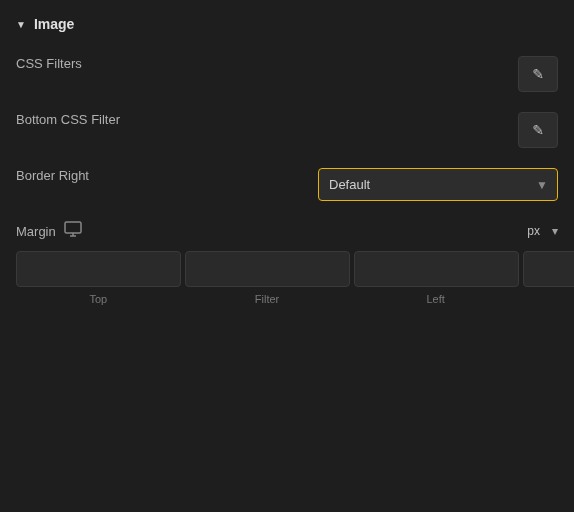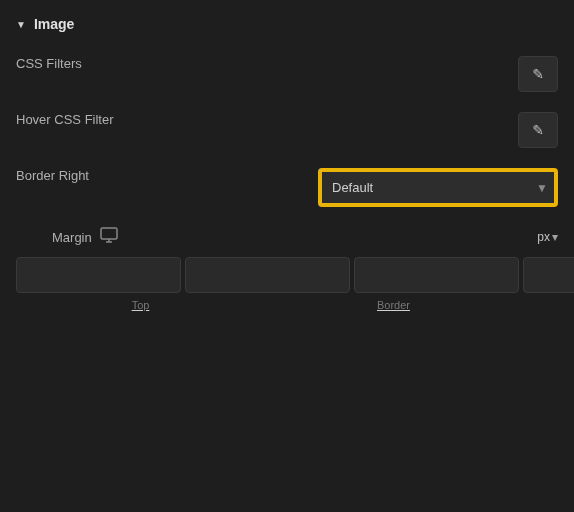--- a/index.html
+++ b/index.html
@@ -68,21 +68,21 @@
 
     .select-wrapper {
       position: relative;
       width: 240px;
     }
 
     .select-wrapper select {
       appearance: none;
       -webkit-appearance: none;
       background-color: #2d2d2d;
-      border: 4px solid #eab308;
+      border: 1px solid #eab308;
       border-radius: 4px;
       color: #d0d0d0;
       font-size: 13px;
       padding: 8px 32px 8px 10px;
       width: 100%;
       cursor: pointer;
       outline: none;
     }
 
     .select-wrapper .dropdown-arrow {
@@ -99,37 +99,36 @@
       display: flex;
       align-items: center;
       justify-content: space-between;
       margin-bottom: 10px;
     }
 
     .margin-label-group {
       display: flex;
       align-items: center;
       gap: 8px;
-      margin-left: 36px;
     }
 
     .margin-label {
       color: #b0b0b0;
       font-size: 13px;
     }
 
     .monitor-icon {
       color: #888;
       font-size: 16px;
     }
 
     .unit-selector {
       display: flex;
       align-items: center;
-      gap: 2px;
+      gap: 12px;
       color: #a0a0a0;
       font-size: 12px;
       cursor: pointer;
     }
 
     .unit-selector .unit-label {
       color: #c0c0c0;
     }
 
     .margin-inputs-row {
@@ -150,21 +149,20 @@
       font-size: 12px;
       text-align: center;
       outline: none;
       padding: 0 4px;
     }
 
     .margin-labels-row {
       display: flex;
       gap: 4px;
       width: 100%;
-      text-decoration: underline;
     }
 
     .margin-col-label {
       flex: 1;
       text-align: center;
       color: #777;
       font-size: 11px;
     }
 
     .link-placeholder {
@@ -183,21 +181,21 @@
   </div>
 
   <div class="row">
     <span class="row-label">CSS Filters</span>
     <button class="edit-btn">
       <span>✎</span>
     </button>
   </div>
 
   <div class="row">
-    <span class="row-label">Hover CSS Filter</span>
+    <span class="row-label">Bottom CSS Filter</span>
     <button class="edit-btn">
       <span>✎</span>
     </button>
   </div>
 
   <div class="row">
     <span class="row-label">Border Right</span>
     <div class="select-wrapper">
       <select>
         <option>Default</option>
@@ -233,18 +231,19 @@
     <div class="margin-inputs-row">
       <input class="margin-input" type="text" value="" style="">
       <input class="margin-input" type="text" value="" style="">
       <input class="margin-input" type="text" value="" style="">
       <input class="margin-input" type="text" value="" style="">
 
     </div>
 
     <div class="margin-labels-row">
       <span class="margin-col-label">Top</span>
-      <span class="margin-col-label">Border</span>
+      <span class="margin-col-label">Filter</span>
+      <span class="margin-col-label">Left</span>
       <div class="link-placeholder"></div>
     </div>
   </div>
 
 </div>
 
 </body></html>

